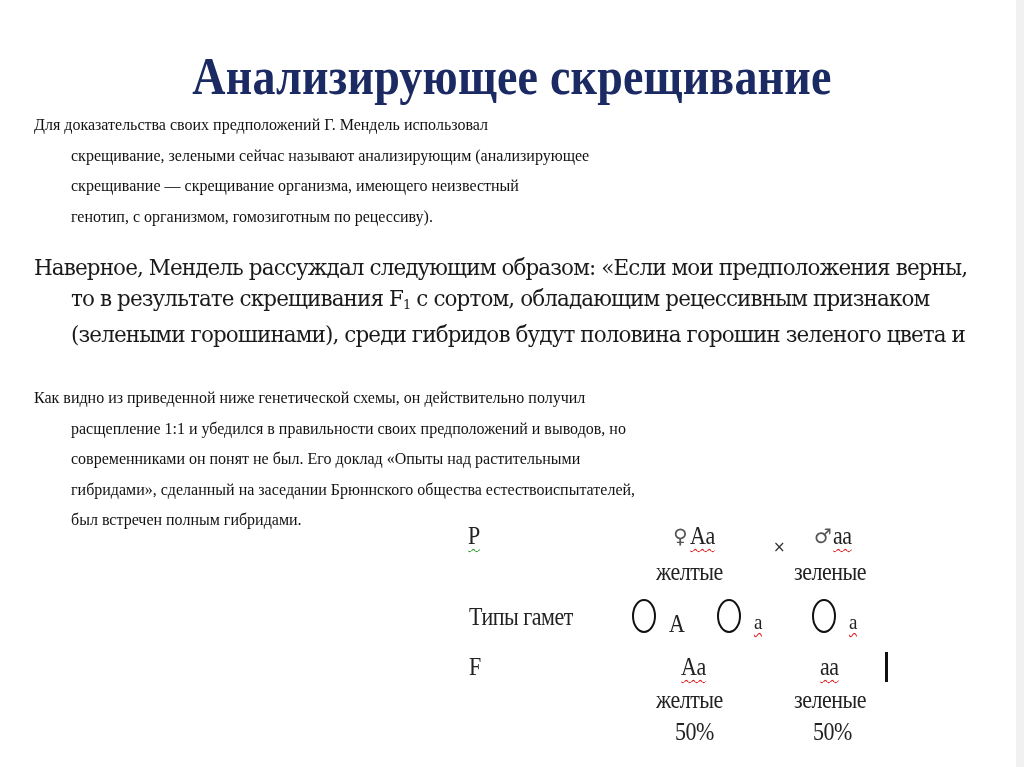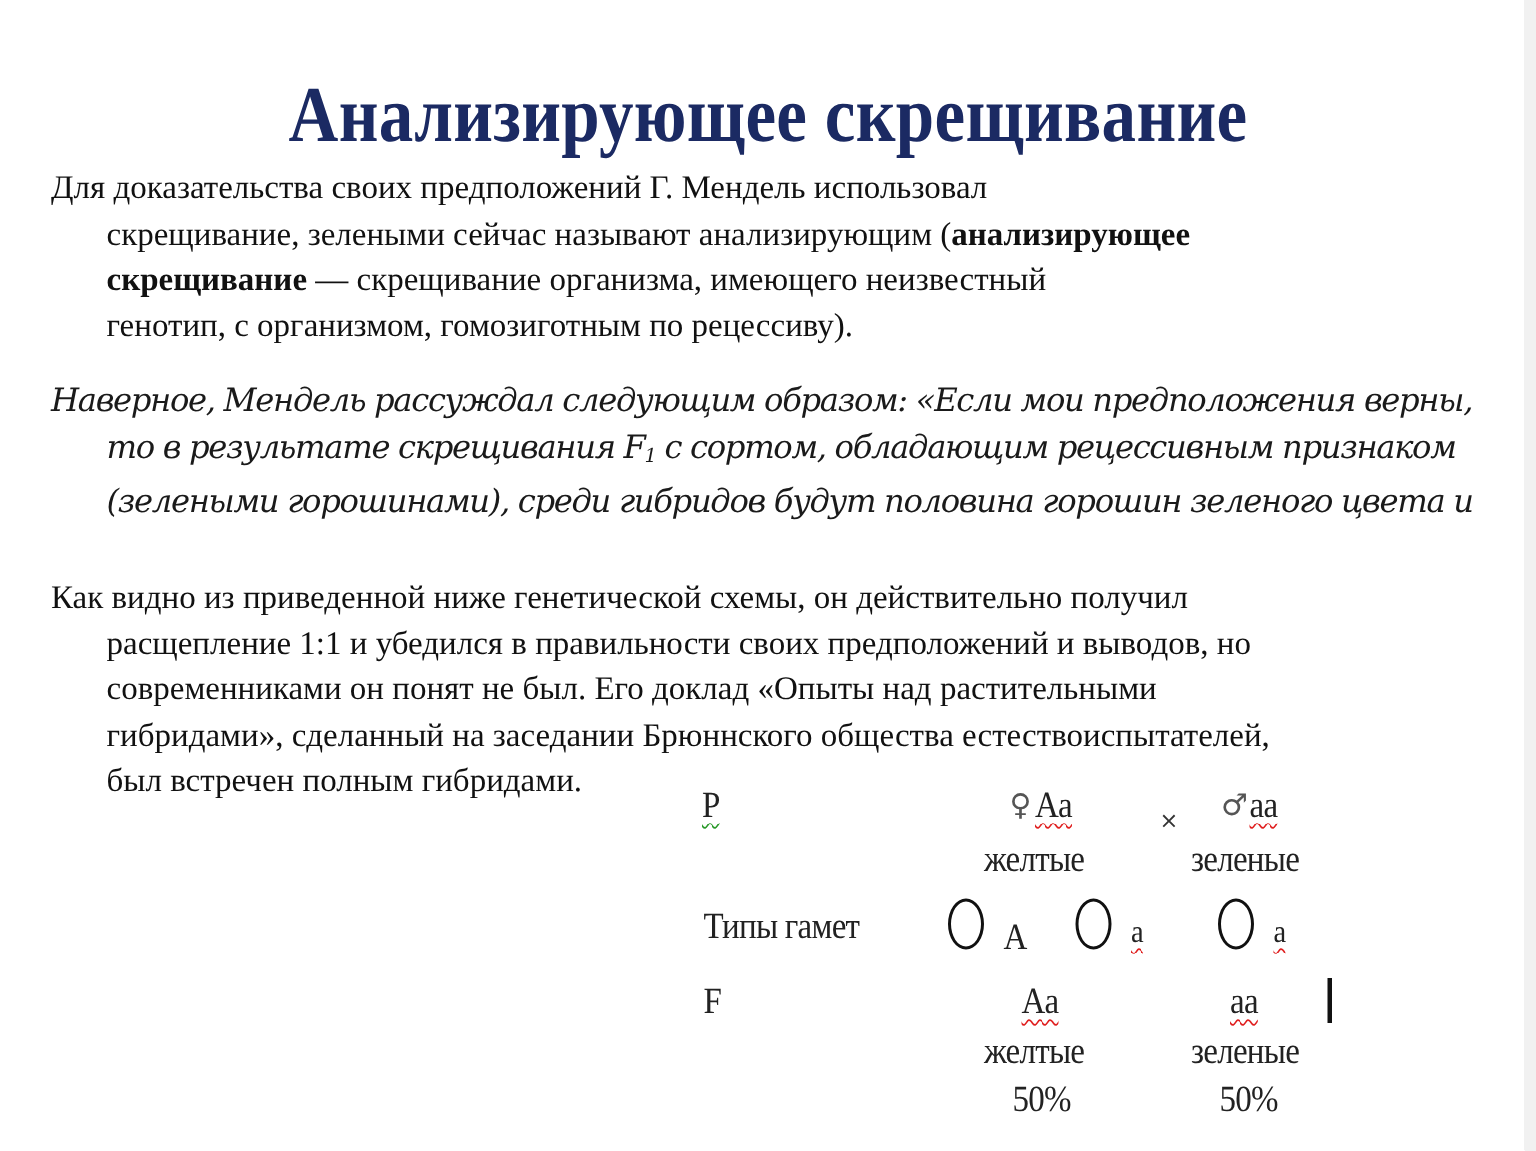--- a/index.html
+++ b/index.html
@@ -9,27 +9,27 @@
     font-family:"Liberation Serif", serif;
     color:#111;
   }
   .right-strip { position:absolute; right:0; top:0; width:8px; height:767px; background:#f1f1f1; }
   .title {
     position:absolute; left:0; top:46px; width:1024px; text-align:center;
     font-family:"Liberation Serif", serif; font-weight:bold;
     font-size:46px; color:#1b2a63; letter-spacing:0.2px;
     transform:scaleY(1.15); transform-origin:top center;
   }
-  .para { position:absolute; left:34px; width:970px; font-size:22px; line-height:30.5px; }
+  .para { position:absolute; left:34px; width:970px; font-size:16px; line-height:30.5px; }
   .para .line { white-space:nowrap; }
   .para .indent { padding-left:37px; }
   #p1 { top:110px; }
-  #p2 { top:253px; font-style:italic; font-size:21.5px; line-height:30.5px; font-family:"DejaVu Serif", serif; letter-spacing:-0.9px; color:#1a1a1a; }
+  #p2 { top:253px; font-size:21.5px; line-height:30.5px; font-family:"DejaVu Serif", serif; letter-spacing:-0.9px; color:#1a1a1a; }
   #p3 { top:383px; }
-  b { font-weight:bold; }
+  b { font-weight:normal; }
   sub { font-size:0.6em; vertical-align:-0.25em; }
 
   .diagram { position:absolute; left:0; top:0; width:1024px; height:767px; pointer-events:none; font-family:"Liberation Serif", serif; color:#222; }
   .diagram > * { position:absolute; pointer-events:auto; }
   .d-text { font-size:22px; letter-spacing:-0.5px; transform:scaleY(1.12); transform-origin:top left; white-space:nowrap; }
   .wavy-red { text-decoration:underline wavy #e02020; text-decoration-thickness:1px; text-underline-offset:3px; }
   .wavy-green { text-decoration:underline wavy #2a9a2a; text-decoration-thickness:1px; text-underline-offset:3px; }
   .sym { font-family:"DejaVu Sans", sans-serif; font-size:20px; color:#555; }
   .gamete-circle { width:24px; height:34px; border:2px solid #111; border-radius:50%; box-sizing:border-box; }
   .cursor-bar { width:3px; height:30px; background:#111; }

